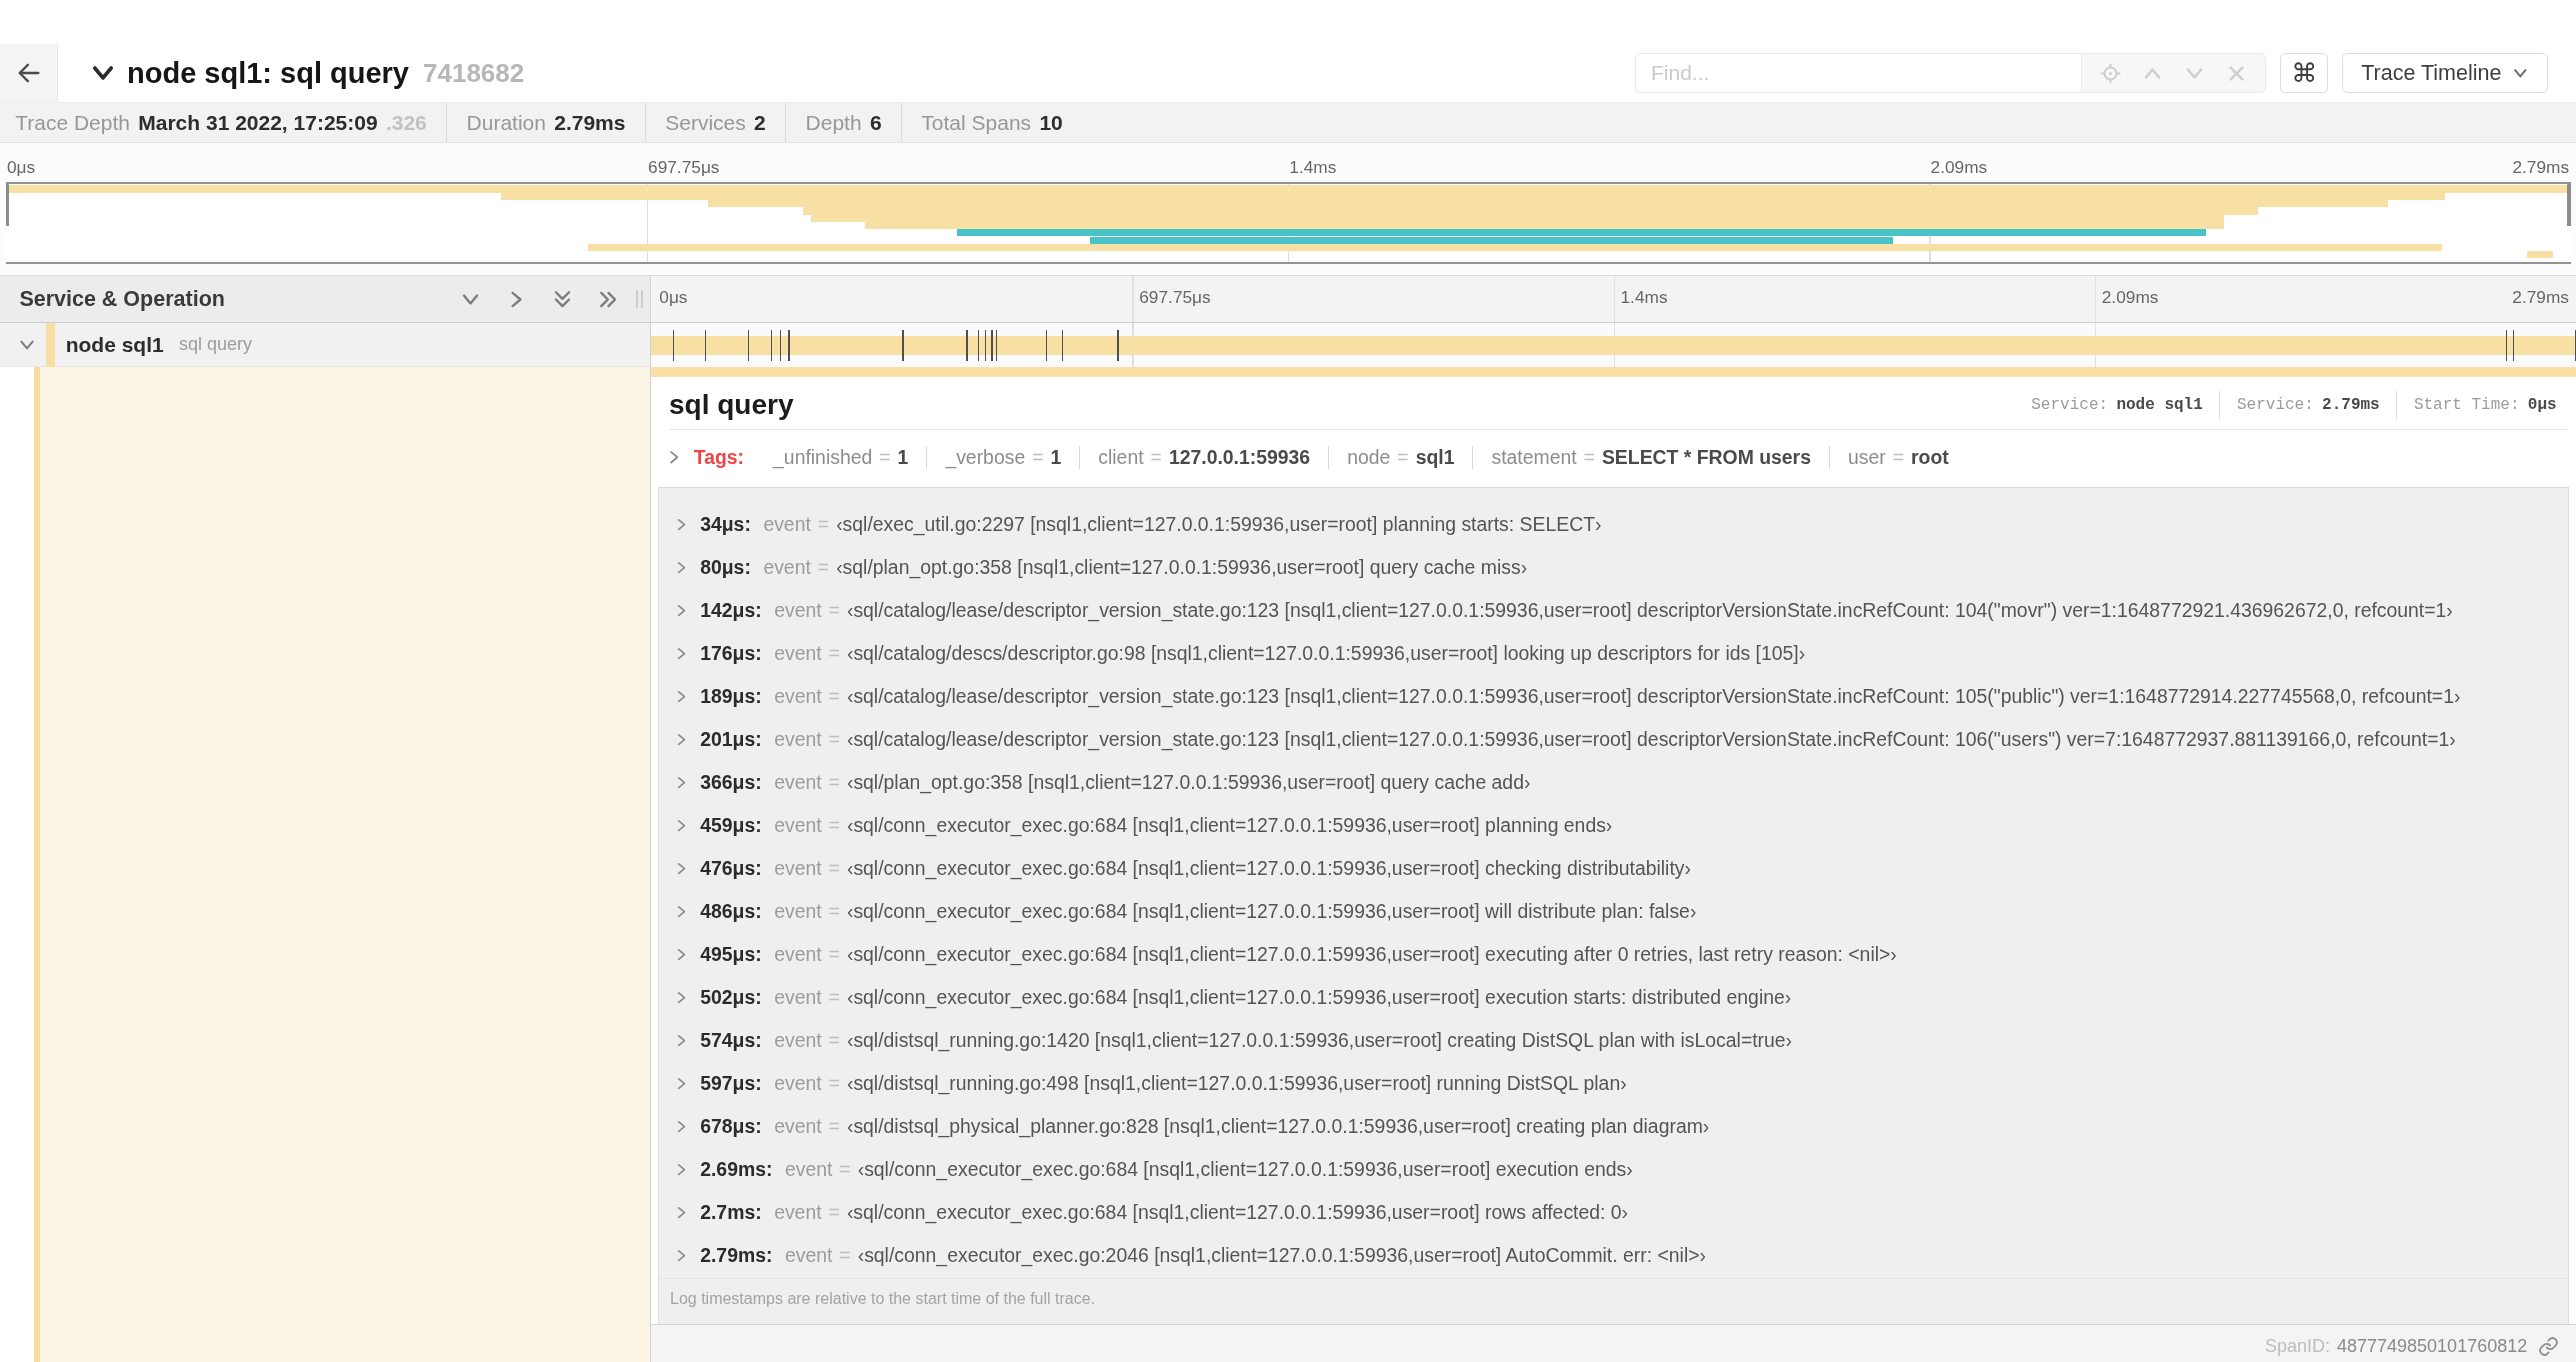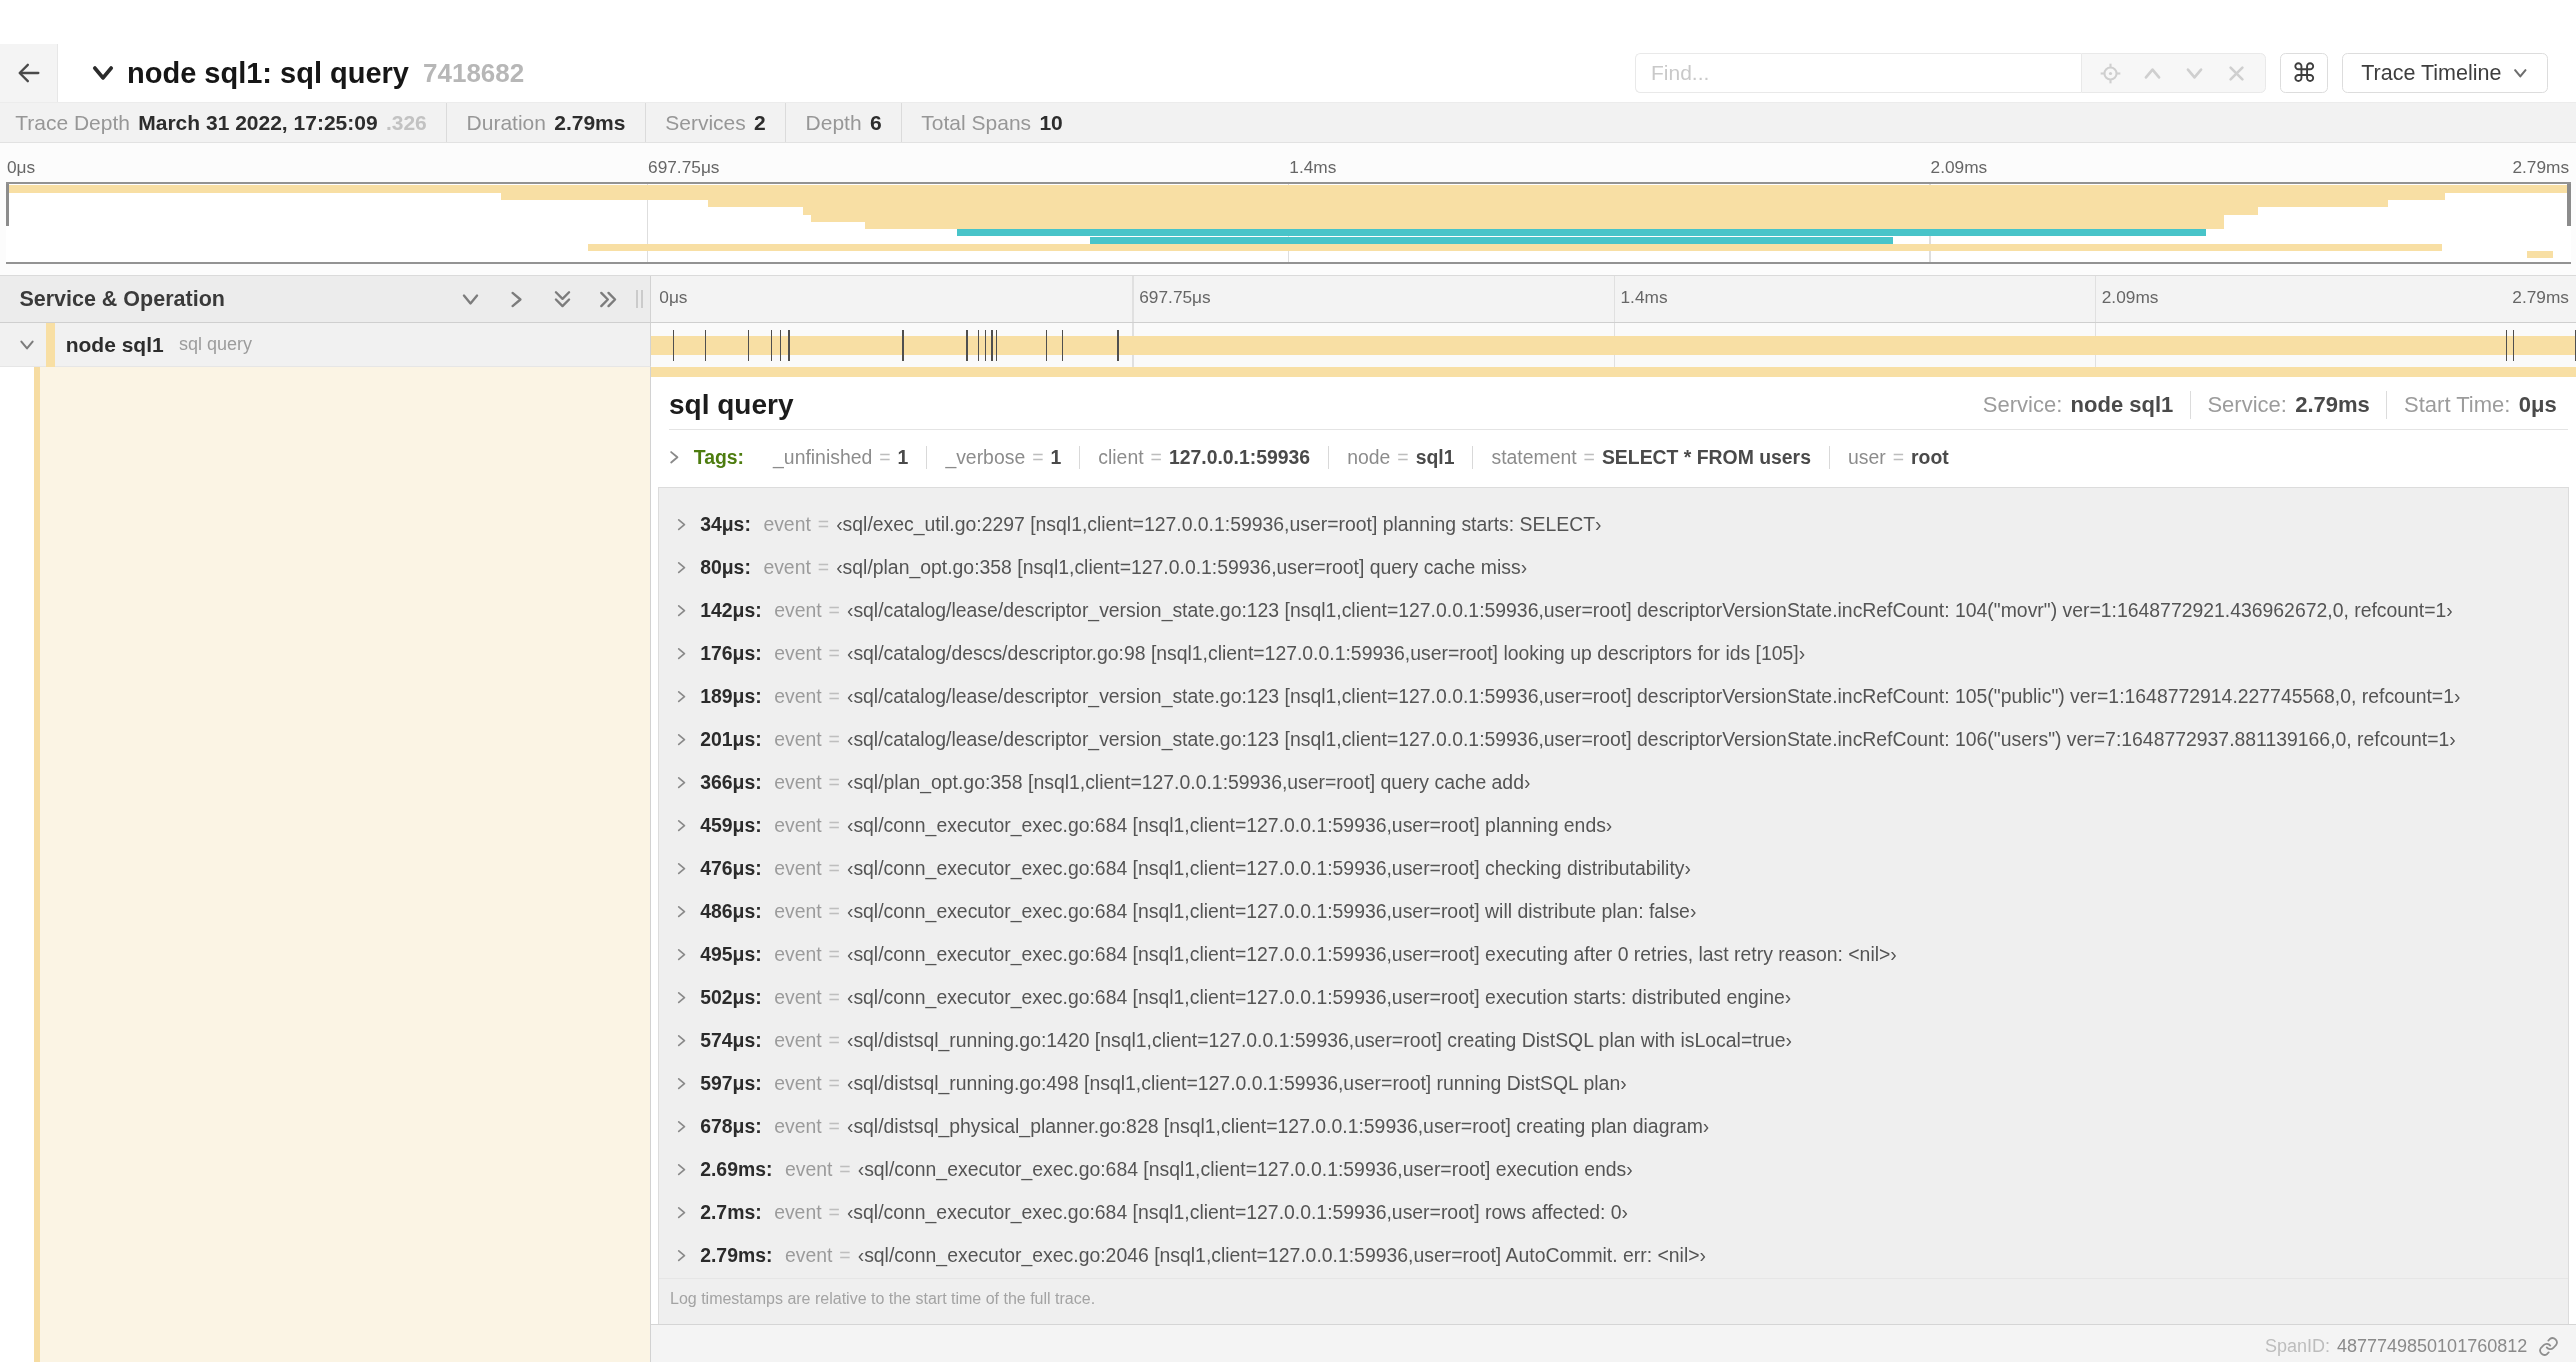--- a/index.html
+++ b/index.html
@@ -84,30 +84,30 @@
   
   .detail-row{display:flex;height:1043px;}
   .dr-left{width:651px;flex:0 0 auto;box-sizing:border-box;border-right:1.4px solid #D2D2D2;position:relative;background:#fff;}
   .dr-stripe{position:absolute;left:34px;top:0;bottom:0;width:6.2px;}
   .dr-tint{position:absolute;left:40px;top:0;right:0;bottom:0;}
   .dr-right{flex:1;min-width:0;display:flex;flex-direction:column;background:#F4F4F4;}
   .dr-accent{height:9.7px;flex:0 0 auto;}
   .card{background:#fff;border-bottom:1.4px solid #D5D5D5;flex:0 0 auto;}
   .card-header{display:flex;align-items:center;padding:12.5px 9.7px 8.3px 18px;}
   .card-title{font-size:28px;font-weight:bold;color:#1C1C1C;}
-  .overview{margin-left:auto;display:flex;align-items:flex-start;font-size:22px;line-height:28px;}
+  .overview{margin-left:auto;display:flex;align-items:flex-start;font-size:16px;line-height:28px;font-family:Liberation Mono, monospace;}
   .ov-item{display:flex;align-items:baseline;gap:8.3px;padding:0 16.6px;}
   .ov-item + .ov-item{border-left:1.4px solid #DCDCDC;}
   .ov-item:last-child{padding-right:9.7px;}
   .ov-label{color:#9C9C9C;}
   .ov-value{color:#4A4A4A;font-weight:bold;}
   .card-divider{border-top:1.4px solid #E4E4E4;margin:0 8.3px 0 18px;}
   .tags-row{display:flex;align-items:center;padding:15.2px 0 14px 15.2px;font-size:19.4px;cursor:pointer;}
   .tags-chevron{color:#8A8A8A;flex:0 0 auto;}
-  .tags-label{font-weight:bold;color:#4d7c0f;margin:0 11px 0 11px;}
+  .tags-label{font-weight:bold;color:#ef4444;margin:0 11px 0 11px;}
   .tag-item{display:flex;align-items:baseline;gap:7px;padding:0 18px;white-space:nowrap;}
   .tag-item + .tag-item{border-left:1.4px solid #D9D9D9;}
   .tag-key{color:#8C8C8C;}
   .tag-eq{color:#BDBDBD;}
   .tag-value{color:#4A4A4A;font-weight:bold;}
   .logs-wrap{margin:4.2px 7px 0 7px;border:1.4px solid #DCDCDC;border-bottom:none;}
   .logs-header{display:flex;align-items:center;height:39px;background:#E3E3E3;border-bottom:1.4px solid #D6D6D6;
     padding-left:11px;font-size:21px;cursor:pointer;}
   .logs-chevron{color:#6F6F6F;}
   .logs-label{font-weight:bold;color:#303030;margin-left:11px;}

